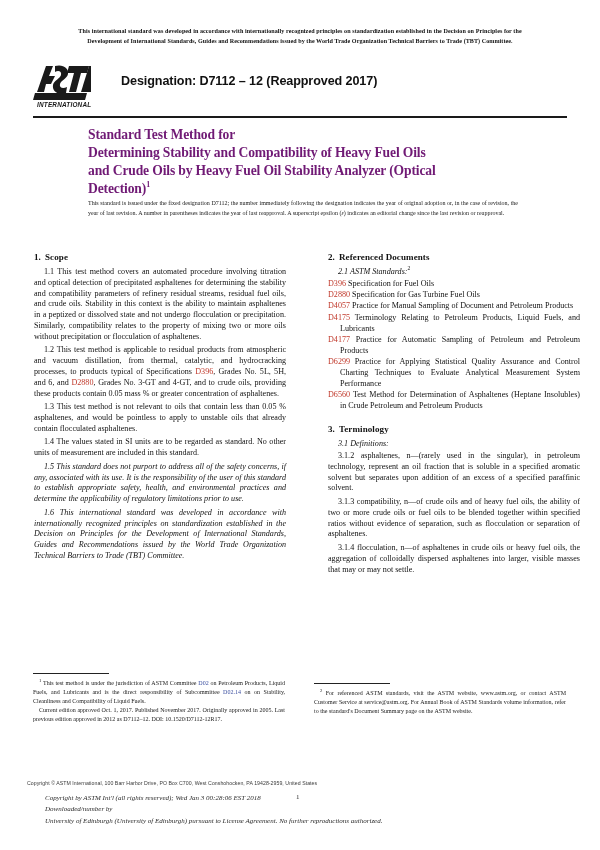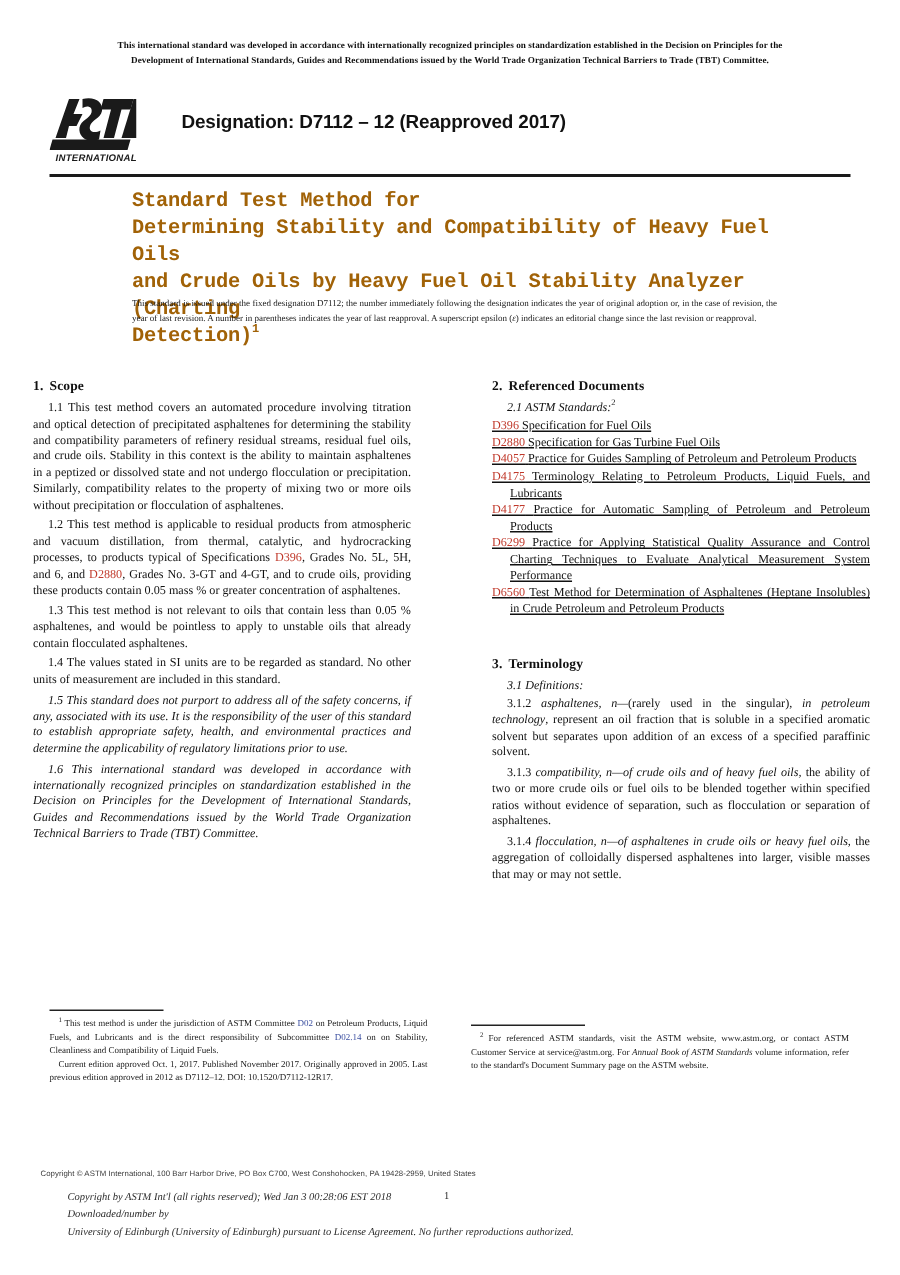--- a/index.html
+++ b/index.html
@@ -53,25 +53,25 @@
     position: absolute; left: 33px; top: 116px;
     width: 534px; height: 2.4px; background: #1a1a1a;
   }
 
   
   .title-block {
     position: absolute;
     left: 88px; top: 126px; width: 430px;
   }
   .title-block .tline {
-    font-family: Liberation Mono, monospace;
+    font-family: Liberation Serif, serif;
     font-weight: bold;
     font-size: 13.6px;
     line-height: 1.32;
-    color: #a16207;
+    color: #701a75;
     letter-spacing: -0.15px;
   }
   .title-block .tline sup { font-size: 8px; vertical-align: super; line-height: 0; }
 
   
   .issue-note {
     position: absolute;
     left: 88px; top: 199px; width: 430px;
     font-size: 6.0px;
     line-height: 1.62;
@@ -83,21 +83,21 @@
   
   .col {
     position: absolute;
     top: 252px;
     width: 252px;
     font-size: 8.1px;
     line-height: 1.345;
     text-align: justify;
     color: #111;
   }
-  .col-left  { left: 22px; }
+  .col-left  { left: 34px; }
   .col-right { left: 328px; }
 
   h2.sec {
     font-family: "Liberation Serif", serif;
     font-weight: bold;
     font-size: 9.0px;
     margin: 0 0 4px 0;
     line-height: 1.2;
     text-align: left;
     letter-spacing: 0.1px;
@@ -113,33 +113,33 @@
   p.para.ital { font-style: italic; }
 
   .subhead {
     margin: 1px 0 1px 0;
     text-indent: 10px;
     font-style: italic;
   }
   .subhead sup { font-style: normal; font-size: 5.6px; vertical-align: super; line-height:0; }
 
   
-  .ref-list { margin: 0; padding: 0; text-decoration: underline; }
+  .ref-list { margin: 0; padding: 0; }
   .ref-item {
     margin: 0 0 0.5px 0;
     padding-left: 12px;
     text-indent: -12px;
     text-align: justify;
     line-height: 1.345;
   }
   .stdlink { color: #c0392b; }
   .stdlink-inline { color: #c0392b; }
   .bluelink { color: #3b4fa0; }
 
-  .ital { font-style: italic; }
+  .ital { }
 
   
   .footnote-wrap { position: absolute; width: 252px; }
   .footnote-wrap.fn-left  { left: 33px;  top: 673px; }
   .footnote-wrap.fn-right { left: 314px; top: 683px; }
   .fn-rule { width: 76px; height: 1px; background: #222; margin-bottom: 5px; }
   .footnote {
     font-size: 6.0px;
     line-height: 1.47;
     text-align: justify;
@@ -199,21 +199,21 @@
         <text x="4" y="45" font-family="Liberation Sans, sans-serif" font-size="6.4" font-weight="bold" font-style="italic" fill="#1a1a1a" letter-spacing="0.2">INTERNATIONAL</text>
       </svg>
     </div>
     <div class="designation">Designation: D7112 – 12 (Reapproved 2017)</div>
   </div>
   <div class="rule-top"></div>
 
   <div class="title-block">
     <div class="tline">Standard Test Method for</div>
     <div class="tline">Determining Stability and Compatibility of Heavy Fuel Oils</div>
-    <div class="tline">and Crude Oils by Heavy Fuel Oil Stability Analyzer (Charting</div>
+    <div class="tline">and Crude Oils by Heavy Fuel Oil Stability Analyzer (Optical</div>
     <div class="tline"><span>Detection)</span><sup>1</sup></div>
   </div>
 
   <div class="issue-note">
     <span>This standard is issued under the fixed designation D7112; the number immediately following the designation indicates the year of original adoption or, in the case of revision, the year of last revision. A number in parentheses indicates the year of last reapproval. A superscript epsilon (</span><span class="ital">ε</span><span>) indicates an editorial change since the last revision or reapproval.</span>
   </div>
 
   <div class="col col-left">
     <h2 class="sec">
       <span class="num">1.</span><span>Scope</span>
@@ -238,28 +238,28 @@
   <div class="col col-right">
     <h2 class="sec">
       <span class="num">2.</span><span>Referenced Documents</span>
     </h2>
 
     <p class="subhead"><span>2.1  ASTM Standards:</span><sup>2</sup></p>
 
     <div class="ref-list">
       <p class="ref-item"><span class="stdlink">D396</span> <span>Specification for Fuel Oils</span></p>
       <p class="ref-item"><span class="stdlink">D2880</span> <span>Specification for Gas Turbine Fuel Oils</span></p>
-      <p class="ref-item"><span class="stdlink">D4057</span> <span>Practice for Guides Sampling of Petroleum and Petroleum Products</span></p>
+      <p class="ref-item"><span class="stdlink">D4057</span> <span>Practice for Manual Sampling of Document and Petroleum Products</span></p>
       <p class="ref-item"><span class="stdlink">D4175</span> <span>Terminology Relating to Petroleum Products, Liquid Fuels, and Lubricants</span></p>
       <p class="ref-item"><span class="stdlink">D4177</span> <span>Practice for Automatic Sampling of Petroleum and Petroleum Products</span></p>
       <p class="ref-item"><span class="stdlink">D6299</span> <span>Practice for Applying Statistical Quality Assurance and Control Charting Techniques to Evaluate Analytical Measurement System Performance</span></p>
       <p class="ref-item"><span class="stdlink">D6560</span> <span>Test Method for Determination of Asphaltenes (Heptane Insolubles) in Crude Petroleum and Petroleum Products</span></p>
     </div>
 
-    <h2 class="sec" style="margin-top:25px;">
+    <h2 class="sec" style="margin-top:12px;">
       <span class="num">3.</span><span>Terminology</span>
     </h2>
 
     <p class="subhead">3.1  Definitions:</p>
 
 
     <p class="para"><span>3.1.2 </span><span class="ital">asphaltenes, n—</span><span>(rarely used in the singular), </span><span class="ital">in petroleum technology</span><span>, represent an oil fraction that is soluble in a specified aromatic solvent but separates upon addition of an excess of a specified paraffinic solvent.</span></p>
 
 
     <p class="para"><span>3.1.3 </span><span class="ital">compatibility, n—of crude oils and of heavy fuel oils,</span><span> the ability of two or more crude oils or fuel oils to be blended together within specified ratios without evidence of separation, such as flocculation or separation of asphaltenes.</span></p>

